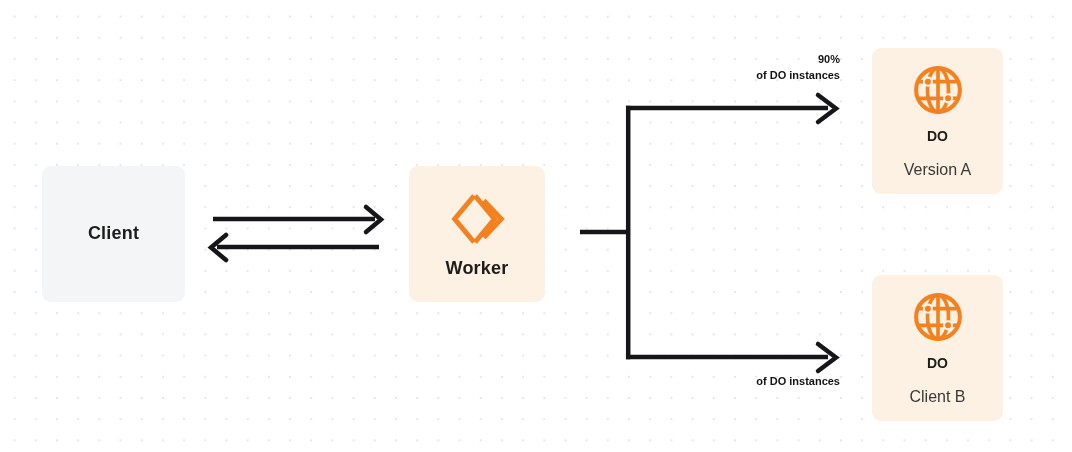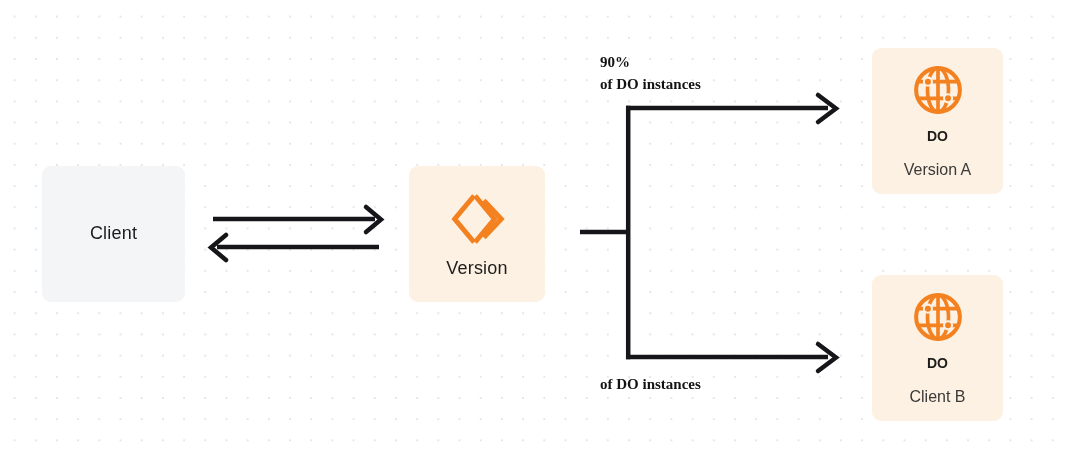--- a/index.html
+++ b/index.html
@@ -54,21 +54,21 @@
   .node-do-b {
     left: 872px;
     top: 275px;
     width: 131px;
     height: 146px;
     background: #fdf1e3;
   }
 
   .node-title {
     font-size: 18px;
-    font-weight: normal;
+    font-weight: bold;
     color: #1d1d1b;
     letter-spacing: 0.2px;
     line-height: 1.2;
   }
   .node-title-do {
     font-size: 14px;
     font-weight: bold;
     color: #1d1d1b;
     margin-top: 10px;
   }
@@ -93,27 +93,26 @@
     position: absolute;
     left: 0;
     top: 0;
     width: 1072px;
     height: 452px;
     pointer-events: none;
   }
 
   .edge-label {
     position: absolute;
-    text-align: left;
-    font-size: 15px;
+    text-align: right;
+    font-size: 11px;
     font-weight: bold;
     color: #131313;
     line-height: 1.45;
     white-space: nowrap;
-    font-family: Liberation Serif, serif;
   }
   .edge-label-top { left: 600px; top: 52px; width: 240px; }
   .edge-label-bottom { left: 600px; top: 374px; width: 240px; }
 </style>
 </head>
 <body>
 
 <div id="diagram-root">
 
   <svg class="edge-layer" viewBox="0 0 1072 452" width="1072" height="452">
@@ -152,21 +151,21 @@
     <span class="icon-worker">
       <svg viewBox="0 0 64 64" width="62" height="62" aria-hidden="true">
 
         <polyline points="29,8 9,32 29,56" fill="none" stroke="#f48120" stroke-width="5.2" stroke-linecap="butt" stroke-linejoin="miter"></polyline>
 
         <polyline points="30,8 50,32 30,56" fill="none" stroke="#f48120" stroke-width="5.2" stroke-linecap="butt" stroke-linejoin="miter"></polyline>
 
         <polyline points="39,13 57,32 39,51" fill="none" stroke="#f48120" stroke-width="5.2" stroke-linecap="butt" stroke-linejoin="miter"></polyline>
       </svg>
     </span>
-    <span class="node-title">Version</span>
+    <span class="node-title">Worker</span>
   </div>
 
   <div class="node node-do-a">
     <span class="icon-do">
       <svg viewBox="0 0 64 64" width="56" height="56" aria-hidden="true">
         <circle cx="32" cy="32" r="25" fill="none" stroke="#f48120" stroke-width="4.6"></circle>
         <ellipse cx="32" cy="32" rx="12" ry="25" fill="none" stroke="#f48120" stroke-width="4.2"></ellipse>
         <line x1="32" y1="7" x2="32" y2="57" stroke="#f48120" stroke-width="4.2"></line>
         <line x1="9" y1="22.5" x2="55" y2="22.5" stroke="#f48120" stroke-width="4.2"></line>
         <line x1="9" y1="41.5" x2="55" y2="41.5" stroke="#f48120" stroke-width="4.2"></line>

